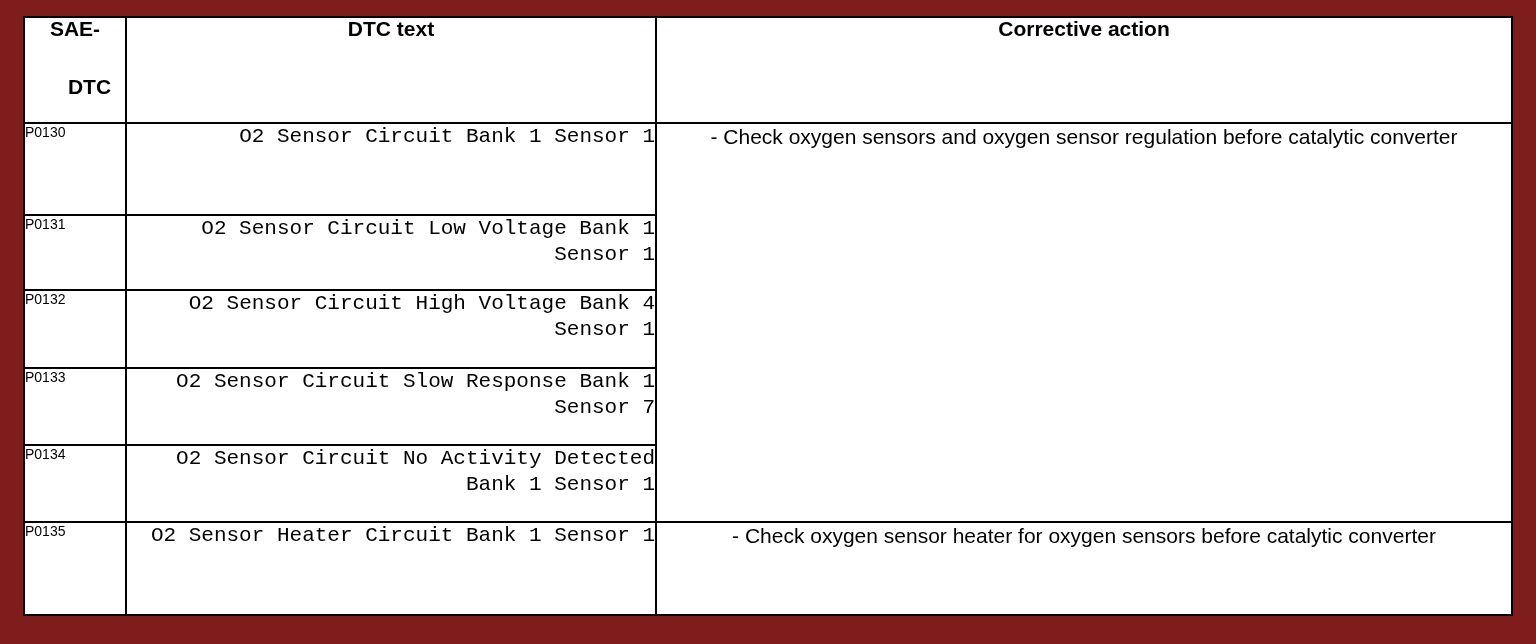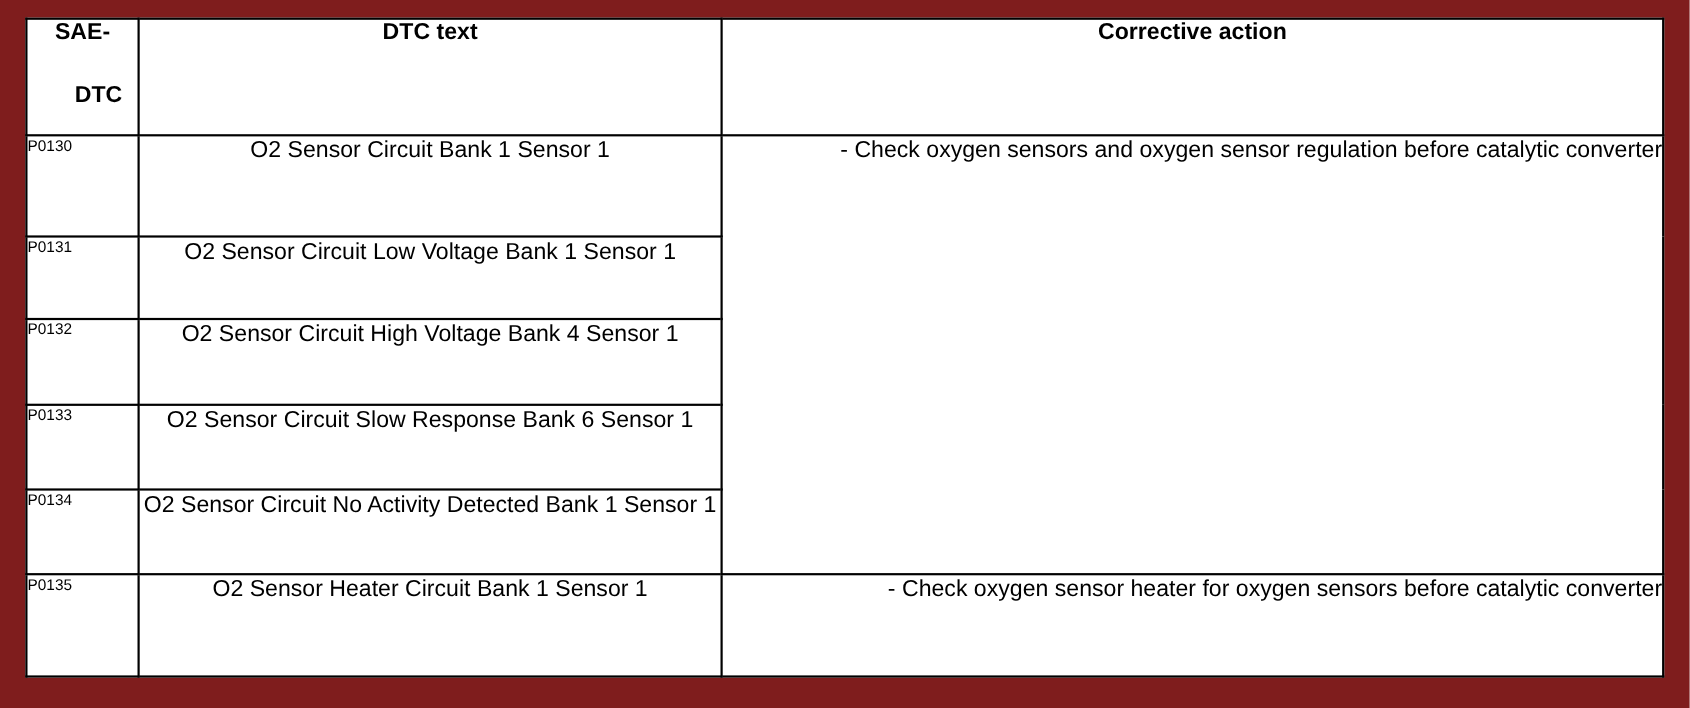--- a/index.html
+++ b/index.html
@@ -71,27 +71,28 @@
     font-size: 14px;
     line-height: 1.22;
     padding: 10px 0 6px 9px;
     text-align: left;
     white-space: nowrap;
   }
   td.c-text {
     font-size: 21px;
     line-height: 1.22;
     padding: 10px 8px 6px 11px;
-    text-align: center;
+    text-align: right;
+    font-family: Liberation Mono, monospace;
   }
   td.c-act {
     font-size: 21px;
     line-height: 1.22;
     padding: 10px 10px 6px 11px;
-    text-align: right;
+    text-align: center;
   }
 
   
   tr.row-0 td { height: 90px; }
   tr.row-1 td { height: 73px; }
   tr.row-2 td { height: 76px; margin-left: 26px; }
   tr.row-3 td { height: 75px; }
   tr.row-4 td { height: 75px; }
   tr.row-5 td { height: 91px; }
 </style>
@@ -131,21 +132,21 @@
         <td class="c-text">O2 Sensor Circuit Low Voltage Bank 1 Sensor 1</td>
       </tr>
 
       <tr class="row-2">
         <td class="c-code">P0132</td>
         <td class="c-text">O2 Sensor Circuit High Voltage Bank 4 Sensor 1</td>
       </tr>
 
       <tr class="row-3">
         <td class="c-code">P0133</td>
-        <td class="c-text">O2 Sensor Circuit Slow Response Bank 6 Sensor 1</td>
+        <td class="c-text">O2 Sensor Circuit Slow Response Bank 1 Sensor 7</td>
       </tr>
 
       <tr class="row-4">
         <td class="c-code">P0134</td>
         <td class="c-text">O2 Sensor Circuit No Activity Detected Bank 1 Sensor 1</td>
       </tr>
 
       <tr class="row-5">
         <td class="c-code">P0135</td>
         <td class="c-text">O2 Sensor Heater Circuit Bank 1 Sensor 1</td>

